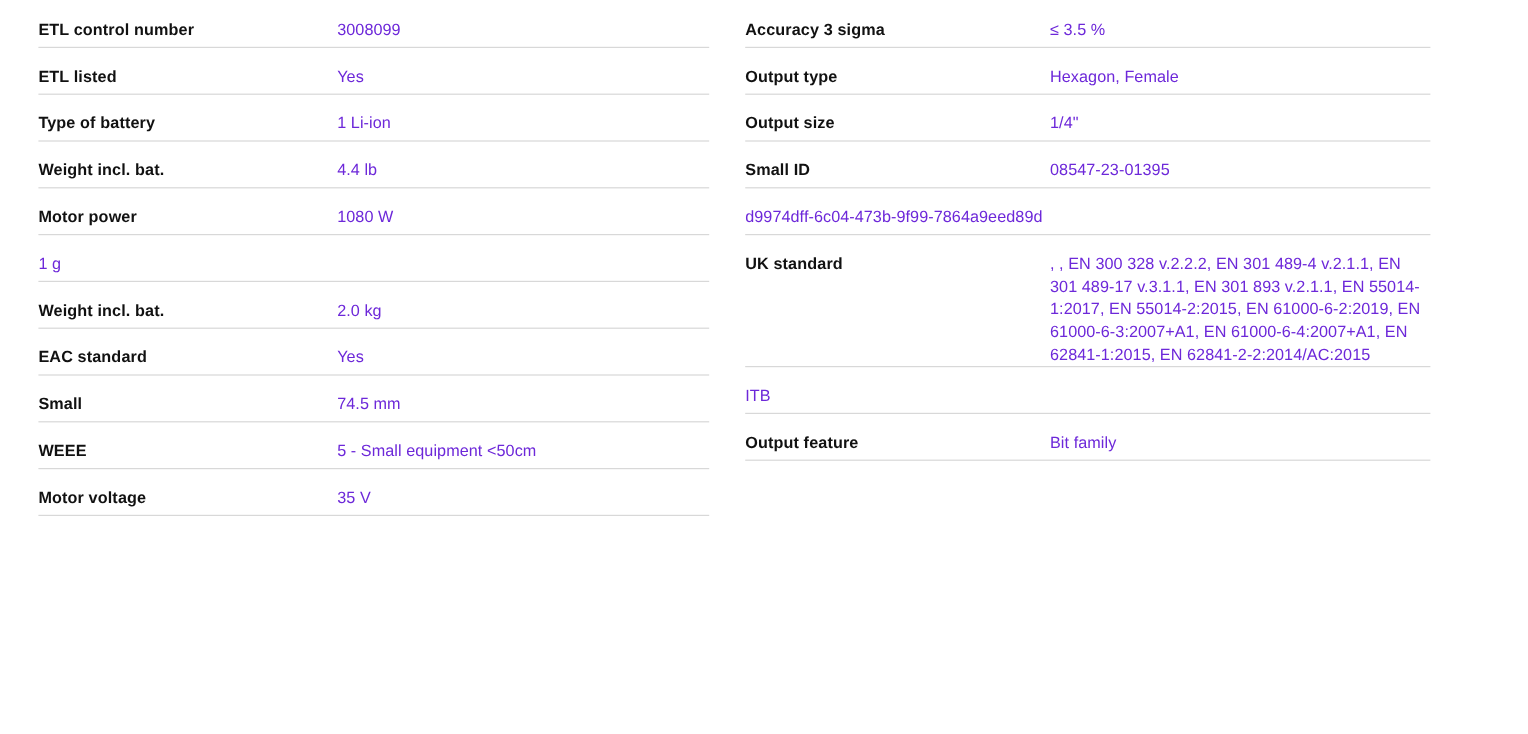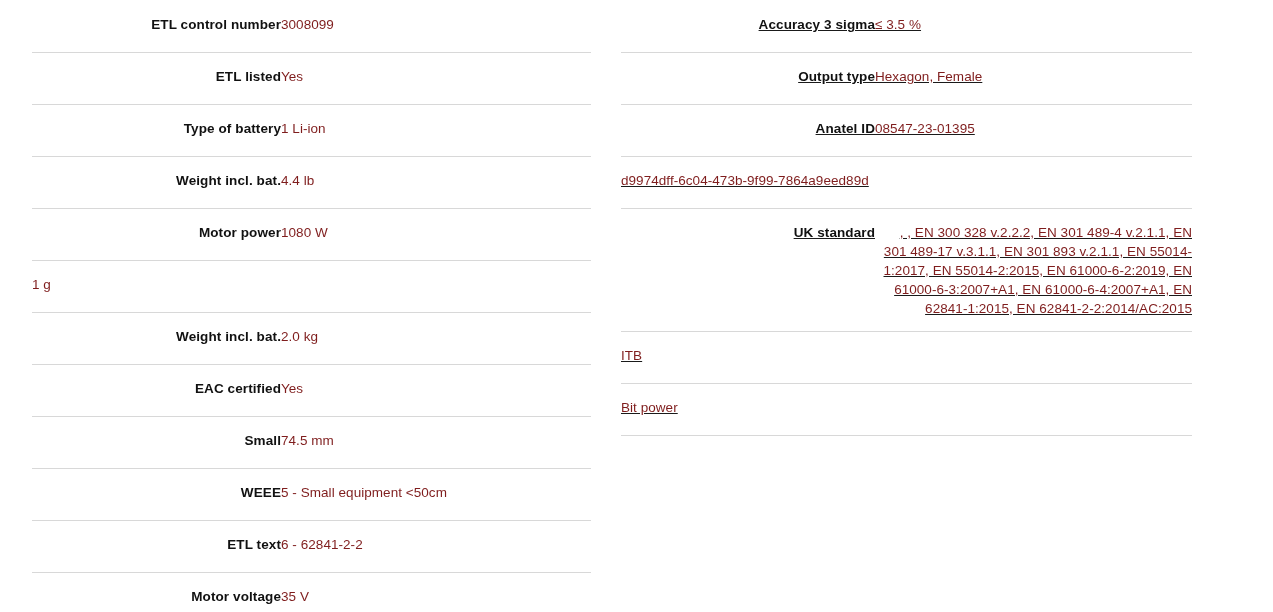--- a/index.html
+++ b/index.html
@@ -49,48 +49,45 @@
     padding-right: 10px;
   }
   .spec-column.right {
     position: absolute;
     left: 621px;
     top: 0;
     width: 571px;
     padding-left: 0;
     padding-right: 0;
     margin-left: 0;
-    text-decoration: underline;
   }
   .spec-row {
     display: flex;
     align-items: flex-start;
     border-bottom: 1px solid #d8d8d8;
     padding-top: 14px;
-    padding-bottom: 13px;
     min-height: 24px;
-    text-align: right;
   }
   .spec-row:first-child {
     padding-top: 15px;
   }
   .spec-label {
     width: 249px;
     min-width: 249px;
     font-size: 13.5px;
     font-weight: bold;
     line-height: 19px;
     color: #111111;
     letter-spacing: 0.1px;
   }
   .spec-value {
     font-size: 13.5px;
     font-weight: normal;
     line-height: 19px;
-    color: #7f1d1d;
+    color: #6d28d9;
     letter-spacing: 0.05px;
   }
   .spec-column.right .spec-label {
     width: 254px;
     min-width: 254px;
   }
   .spec-column.right .spec-value {
     max-width: 318px;
   }
 </style>
@@ -121,62 +118,63 @@
       <div class="spec-value">1080 W</div>
     </div>
     <div class="spec-row">
       <div class="spec-value">1 g</div>
     </div>
     <div class="spec-row">
       <div class="spec-label">Weight incl. bat.</div>
       <div class="spec-value">2.0 kg</div>
     </div>
     <div class="spec-row">
-      <div class="spec-label">EAC certified</div>
+      <div class="spec-label">EAC standard</div>
       <div class="spec-value">Yes</div>
     </div>
     <div class="spec-row">
       <div class="spec-label">Small</div>
       <div class="spec-value">74.5 mm</div>
     </div>
     <div class="spec-row">
       <div class="spec-label">WEEE</div>
       <div class="spec-value">5 - Small equipment &lt;50cm</div>
-    </div>
-    <div class="spec-row">
-      <div class="spec-label">ETL text</div>
-      <div class="spec-value">6 - 62841-2-2</div>
     </div>
     <div class="spec-row">
       <div class="spec-label">Motor voltage</div>
       <div class="spec-value">35 V</div>
     </div>
   </div>
 
   <div class="spec-column right">
     <div class="spec-row">
       <div class="spec-label">Accuracy 3 sigma</div>
       <div class="spec-value">≤ 3.5 %</div>
     </div>
     <div class="spec-row">
       <div class="spec-label">Output type</div>
       <div class="spec-value">Hexagon, Female</div>
     </div>
     <div class="spec-row">
-      <div class="spec-label">Anatel ID</div>
+      <div class="spec-label">Output size</div>
+      <div class="spec-value">1/4"</div>
+    </div>
+    <div class="spec-row">
+      <div class="spec-label">Small ID</div>
       <div class="spec-value">08547-23-01395</div>
     </div>
     <div class="spec-row">
       <div class="spec-value">d9974dff-6c04-473b-9f99-7864a9eed89d</div>
     </div>
     <div class="spec-row">
       <div class="spec-label">UK standard</div>
       <div class="spec-value">, , EN 300 328 v.2.2.2, EN 301 489-4 v.2.1.1, EN 301 489-17 v.3.1.1, EN 301 893 v.2.1.1, EN 55014-1:2017, EN 55014-2:2015, EN 61000-6-2:2019, EN 61000-6-3:2007+A1, EN 61000-6-4:2007+A1, EN 62841-1:2015, EN 62841-2-2:2014/AC:2015</div>
     </div>
     <div class="spec-row">
       <div class="spec-value">ITB</div>
     </div>
     <div class="spec-row">
-      <div class="spec-value">Bit power</div>
+      <div class="spec-label">Output feature</div>
+      <div class="spec-value">Bit family</div>
     </div>
   </div>
 
 </div>
 
 </body></html>

